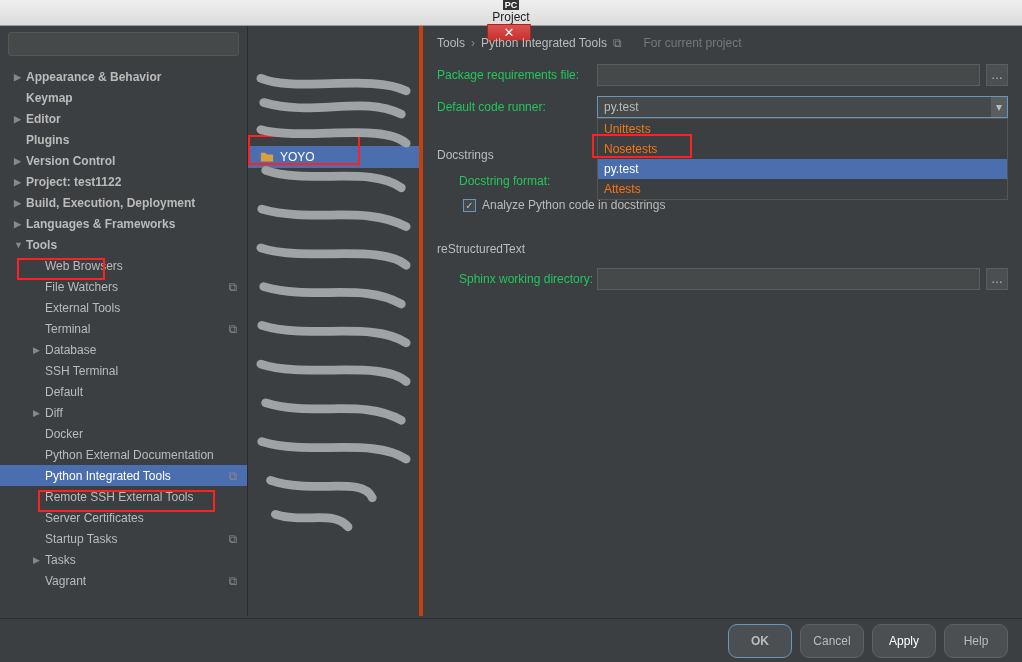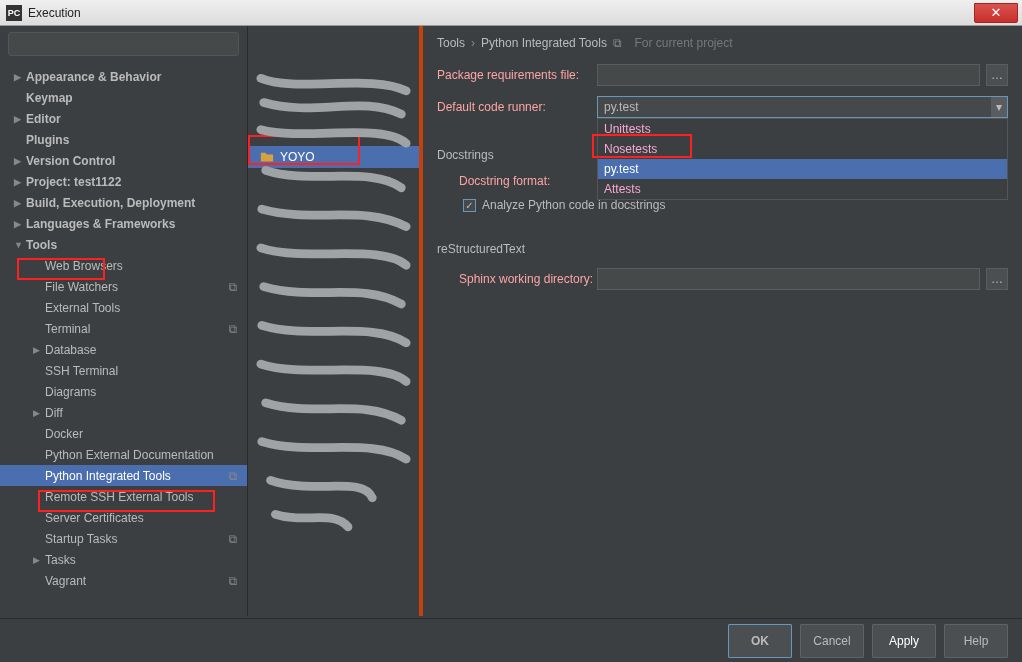--- a/index.html
+++ b/index.html
@@ -1,18 +1,18 @@
 <!DOCTYPE html>
 <html><head>
 <meta charset="utf-8">
 <style>
 * { margin: 0; padding: 0; box-sizing: border-box; font-family: "Segoe UI", Tahoma, sans-serif; font-size: 12px; }
 body { background: #3c3f41; color: #bbbbbb; width: 1022px; height: 662px; overflow: hidden; position: relative; }
 
-.titlebar { height: 26px; background: linear-gradient(#efefef,#dcdcdc); display: flex; align-items: center; border-bottom: 1px solid #999; color: #222; }
+.titlebar { height: 26px; background: linear-gradient(#efefef,#dcdcdc); display: flex; align-items: center; border-bottom: 1px solid #999; color: #222; flex-direction: column; }
 .titlebar .pc-logo { width: 16px; height: 16px; background: #333; color: #fff; font-size: 9px; font-weight: bold; display: inline-flex; align-items: center; justify-content: center; margin: 0 6px; }
 .titlebar .title { flex: 1; }
 .titlebar .close-btn { width: 44px; height: 20px; background: linear-gradient(#d9534f,#c9302c); color: #fff; display: flex; align-items: center; justify-content: center; margin-right: 4px; border: 1px solid #a02622; border-radius: 0 0 2px 2px; font-size: 13px; }
 
 .content-area { display: flex; height: 590px; background: #3c3f41; }
 
 .sidebar { width: 248px; border-right: 1px solid #2b2b2b; display: flex; flex-direction: column; }
 .search-wrap { padding: 6px 8px; }
 .search-input { width: 100%; height: 24px; background: #45494a; border: 1px solid #555; border-radius: 3px; color: #bbb; padding: 0 8px; }
 
@@ -29,55 +29,55 @@
 .scribble { position: absolute; inset: 30px 8px 60px 8px; }
 .scribble svg { width: 100%; height: 100%; }
 .yoyo-row { position: absolute; top: 120px; left: 0; right: 0; height: 22px; background: #4b6eaf; color: #fff; display: flex; align-items: center; padding-left: 12px; }
 .yoyo-row .folder-icon { width: 14px; height: 14px; margin-right: 6px; color: #d8a13c; }
 .red-box-yoyo { position: absolute; top: 109px; left: 0; width: 112px; height: 30px; border: 2px solid #ff2020; pointer-events: none; }
 
 .main-pane { flex: 1; padding: 10px 14px; position: relative; }
 .breadcrumb { display: flex; align-items: center; gap: 6px; color: #bbbbbb; margin-bottom: 14px; }
 .breadcrumb .sep { color: #888; }
 .breadcrumb .copy-ic { color: #888; }
-.breadcrumb .hint { color: #777; margin-left: 7px; }
+.breadcrumb .hint { color: #777; margin-left: 16px; }
 
 .form-row { display: flex; align-items: center; margin-bottom: 10px; }
-.form-label { width: 160px; color: #fca5a5; }
+.form-label { width: 160px; color: #22c55e; }
 .form-label.indent { padding-left: 22px; }
 .text-input { flex: 1; height: 22px; background: #45494a; border: 1px solid #5a5d5e; color: #bbb; padding: 0 6px; }
 .browse-btn { width: 22px; height: 22px; margin-left: 6px; background: #4b4f51; border: 1px solid #5a5d5e; color: #bbb; display: flex; align-items: center; justify-content: center; }
 
 .combo { flex: 1; position: relative; }
 .combo-display { height: 22px; background: #45494a; border: 1px solid #6897bb; color: #bbb; display: flex; align-items: center; padding: 0 6px; justify-content: space-between; }
 .combo-arrow { width: 16px; text-align: center; background: #5a5d5e; align-self: stretch; display: flex; align-items: center; justify-content: center; margin-right: -6px; }
 .combo-list { position: absolute; top: 22px; left: 0; right: 0; background: #3c3f41; border: 1px solid #555; z-index: 10; }
-.combo-item { height: 20px; display: flex; align-items: center; padding: 0 6px; color: #f9a8d4; }
+.combo-item { height: 20px; display: flex; align-items: center; padding: 0 6px; color: #f97316; }
 .combo-item.highlight { background: #4b6eaf; color: #fff; }
 .combo-red-box { position: absolute; top: 38px; left: -5px; width: 100px; height: 24px; border: 2px solid #ff2020; pointer-events: none; z-index: 11; }
 
 .checkbox-row { display: flex; align-items: center; margin-left: 26px; margin-top: 4px; }
 .chk { width: 13px; height: 13px; border: 1px solid #6897bb; background: #45494a; margin-right: 6px; display: inline-flex; align-items: center; justify-content: center; color: #bbb; font-size: 10px; }
 
 .section-title { color: #bbb; margin-top: 30px; margin-bottom: 12px; }
 
 .footer { position: absolute; left: 0; right: 0; bottom: 0; height: 44px; border-top: 1px solid #2b2b2b; display: flex; align-items: center; justify-content: flex-end; padding-right: 14px; gap: 8px; background: #3c3f41; }
-.btn { min-width: 64px; height: 20px; background: #4b4f51; border: 1px solid #5e6264; color: #bbb; border-radius: 1px; display: flex; align-items: center; justify-content: center; padding: 16px 12px; }
+.btn { min-width: 64px; height: 20px; background: #4b4f51; border: 1px solid #5e6264; color: #bbb; border-radius: 9px; display: flex; align-items: center; justify-content: center; padding: 16px 12px; }
 .btn.primary { border-color: #6897bb; font-weight: bold; }
 .btn.disabled { color: #ffffff; }
 
 .red-box-tools { position: absolute; left: 17px; top: 258px; width: 88px; height: 22px; border: 2px solid #ff2020; pointer-events: none; z-index: 5; }
 .red-box-pit { position: absolute; left: 38px; top: 490px; width: 177px; height: 22px; border: 2px solid #ff2020; pointer-events: none; z-index: 5; }
 </style>
 </head>
 <body>
 
 <div class="titlebar">
   <span class="pc-logo">PC</span>
-  <span class="title">Execution</span>
+  <span class="title">Project</span>
   <span class="close-btn">✕</span>
 </div>
 
 <div class="content-area">
   <div class="sidebar">
     <div class="search-wrap">
       <input class="search-input" placeholder="" style="">
     </div>
     <div class="tree" id="tree">
         <div class="tree-row level0 bold">
@@ -137,21 +137,21 @@
         <div class="tree-row level1">
           <span class="arrow">▶</span>
           <span>Database</span>
         </div>
         <div class="tree-row level1">
           <span class="arrow"></span>
           <span>SSH Terminal</span>
         </div>
         <div class="tree-row level1">
           <span class="arrow"></span>
-          <span>Diagrams</span>
+          <span>Default</span>
         </div>
         <div class="tree-row level1">
           <span class="arrow">▶</span>
           <span>Diff</span>
         </div>
         <div class="tree-row level1">
           <span class="arrow"></span>
           <span>Docker</span>
         </div>
         <div class="tree-row level1">

